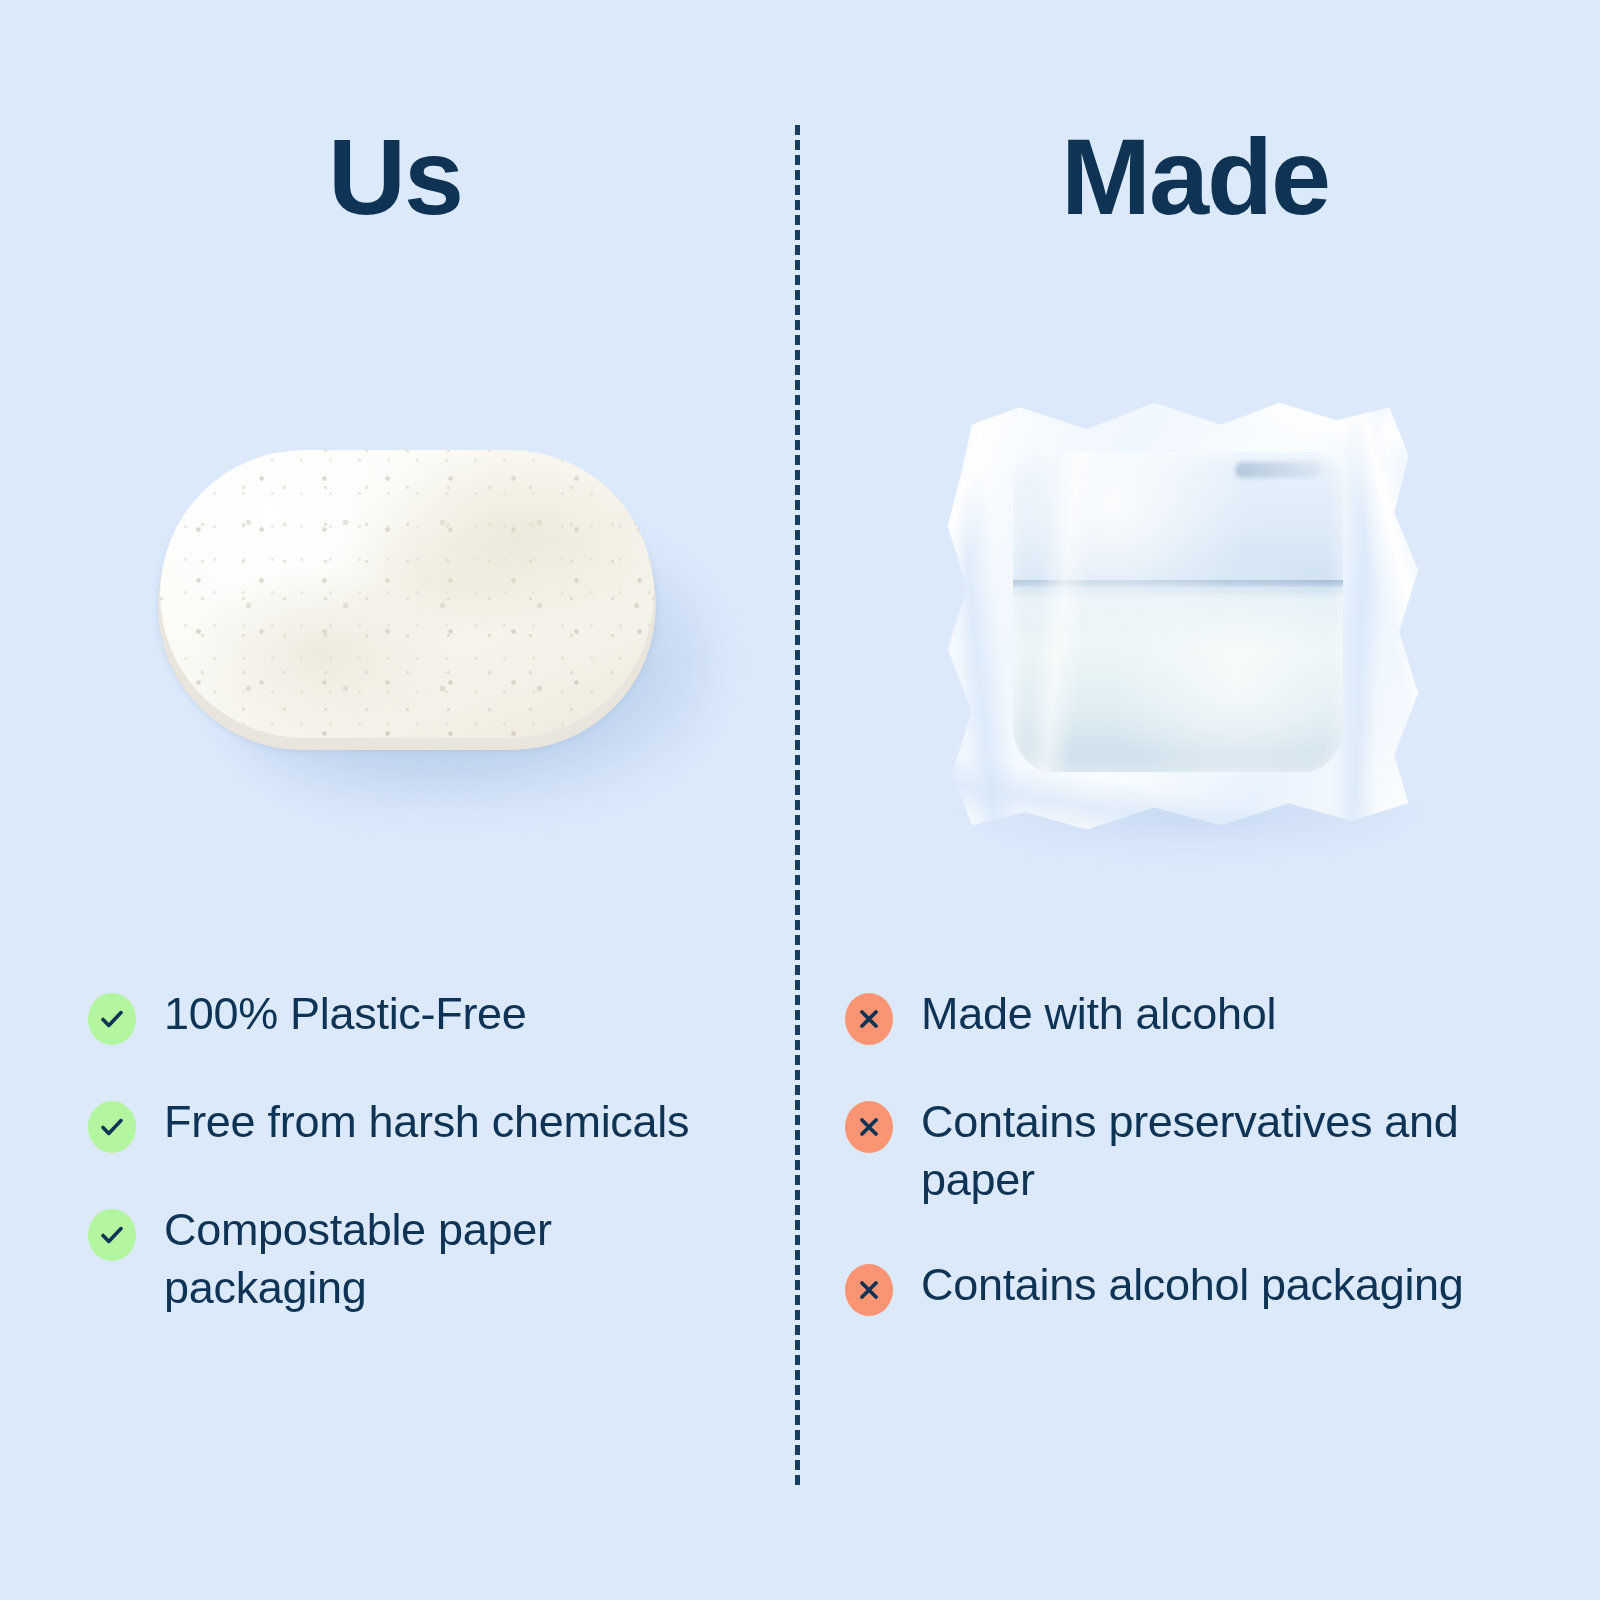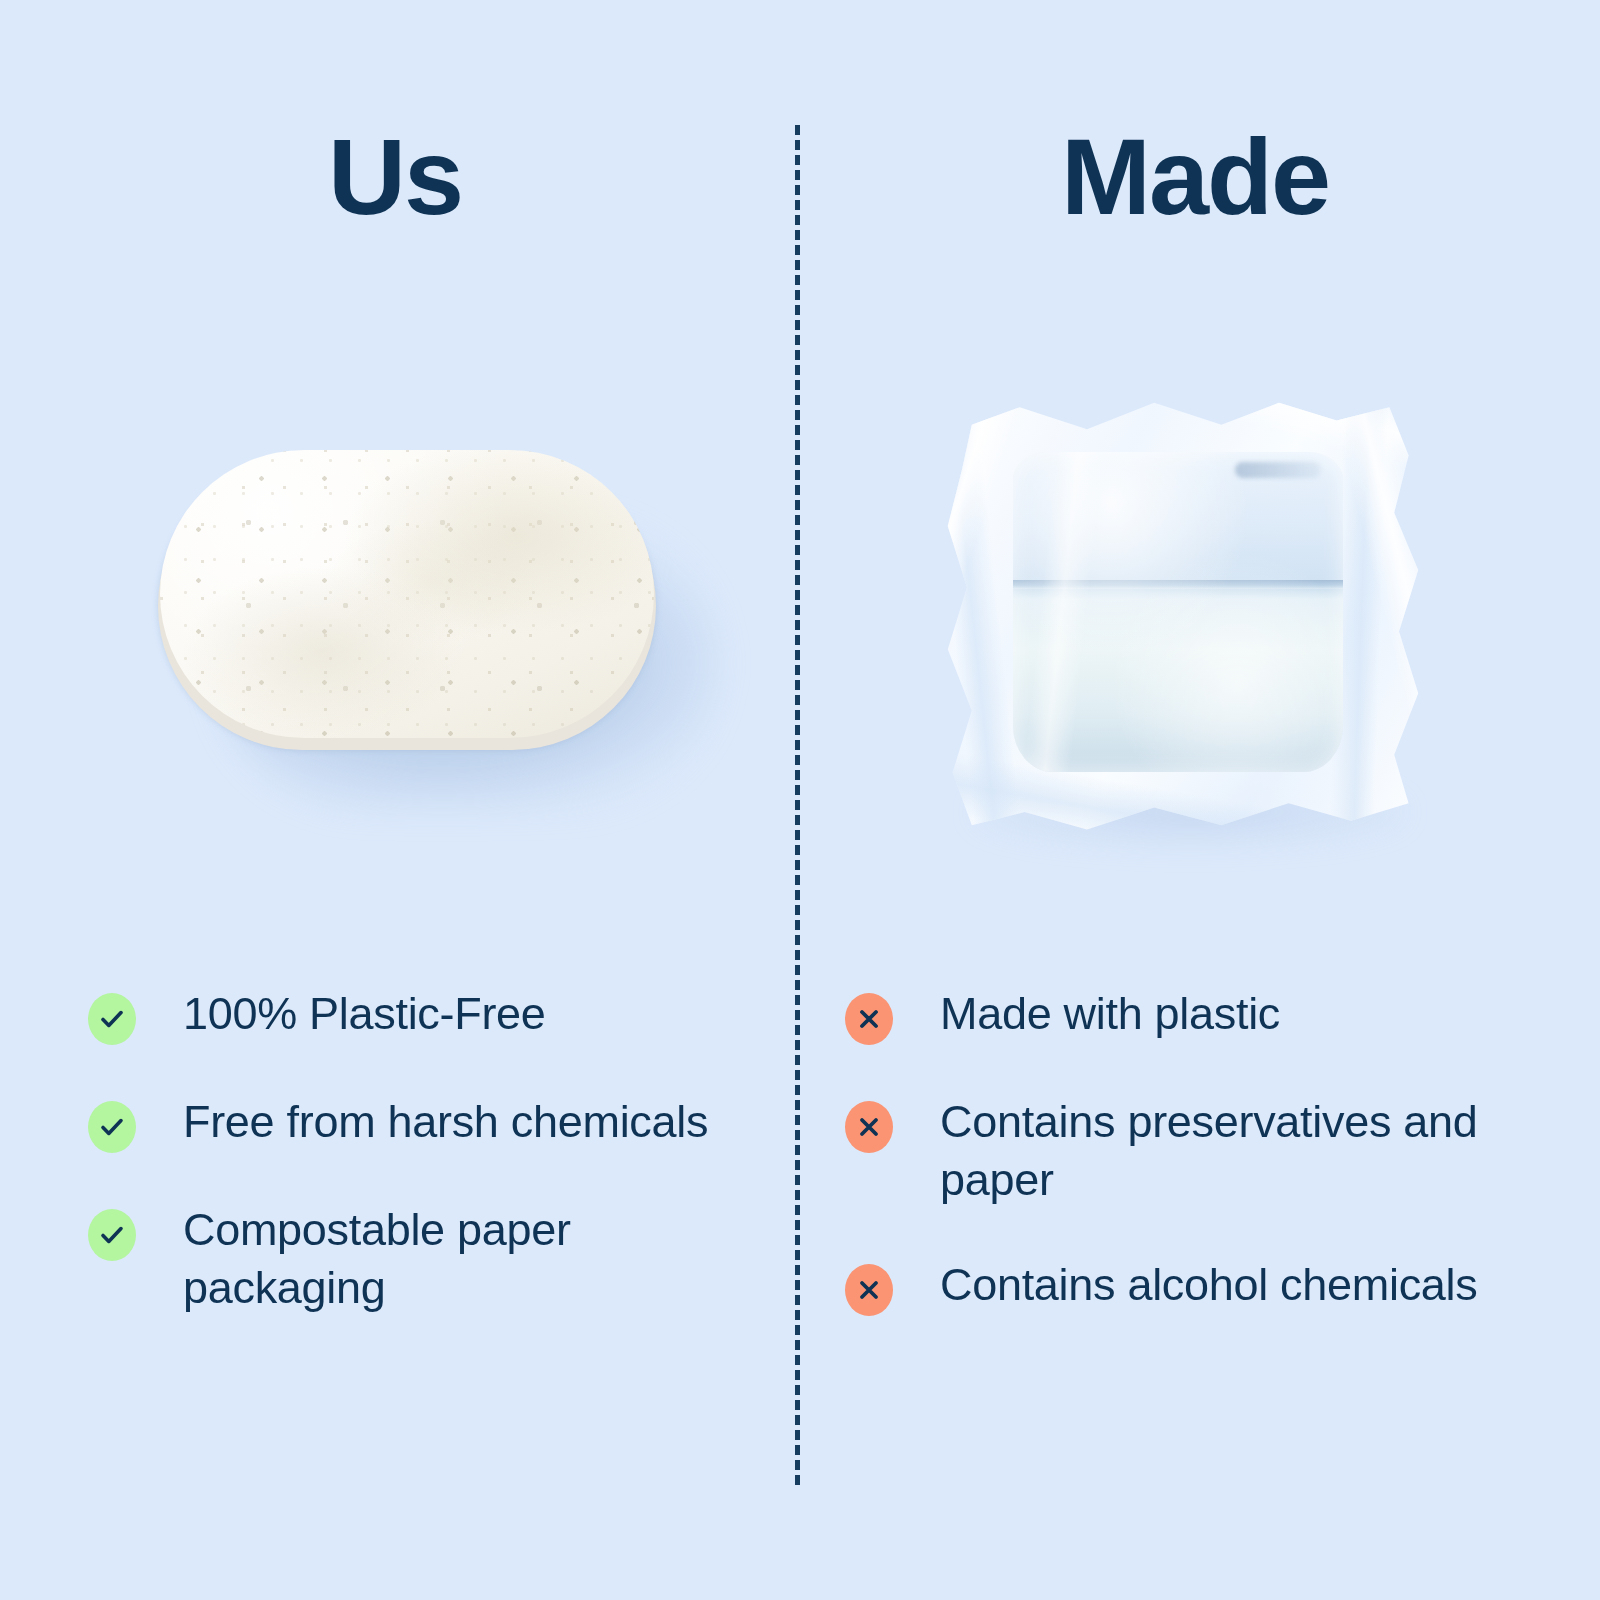--- a/index.html
+++ b/index.html
@@ -249,21 +249,21 @@
     display: flex;
     align-items: center;
     justify-content: center;
     margin-top: 8px;
   }
   .badge.check { background: #b4f5a0; }
   .badge.cross { background: #fa9472; }
   .badge svg { display: block; }
 
   .bullet-text {
-    margin-left: 47px;
+    margin-left: 28px;
     font-size: 45px;
     line-height: 1.28;
     color: #0f3354;
     letter-spacing: -0.3px;
     max-width: 560px;
   }
 </style>
 </head>
 <body>
 
@@ -320,36 +320,36 @@
   </div>
 
   <div class="list right">
 
     <div class="bullet">
       <span class="badge cross">
         <svg width="26" height="26" viewBox="0 0 26 26" aria-hidden="true">
           <path d="M6 6 L20 20 M20 6 L6 20" fill="none" stroke="#0f3354" stroke-width="3.8" stroke-linecap="round"></path>
         </svg>
       </span>
-      <span class="bullet-text">Made with plastic</span>
+      <span class="bullet-text">Made with alcohol</span>
     </div>
 
     <div class="bullet">
       <span class="badge cross">
         <svg width="26" height="26" viewBox="0 0 26 26" aria-hidden="true">
           <path d="M6 6 L20 20 M20 6 L6 20" fill="none" stroke="#0f3354" stroke-width="3.8" stroke-linecap="round"></path>
         </svg>
       </span>
       <span class="bullet-text">Contains preservatives and paper</span>
     </div>
 
     <div class="bullet">
       <span class="badge cross">
         <svg width="26" height="26" viewBox="0 0 26 26" aria-hidden="true">
           <path d="M6 6 L20 20 M20 6 L6 20" fill="none" stroke="#0f3354" stroke-width="3.8" stroke-linecap="round"></path>
         </svg>
       </span>
-      <span class="bullet-text">Contains alcohol chemicals</span>
+      <span class="bullet-text">Contains alcohol packaging</span>
     </div>
 
   </div>
 
 </div>
 
 </body></html>

